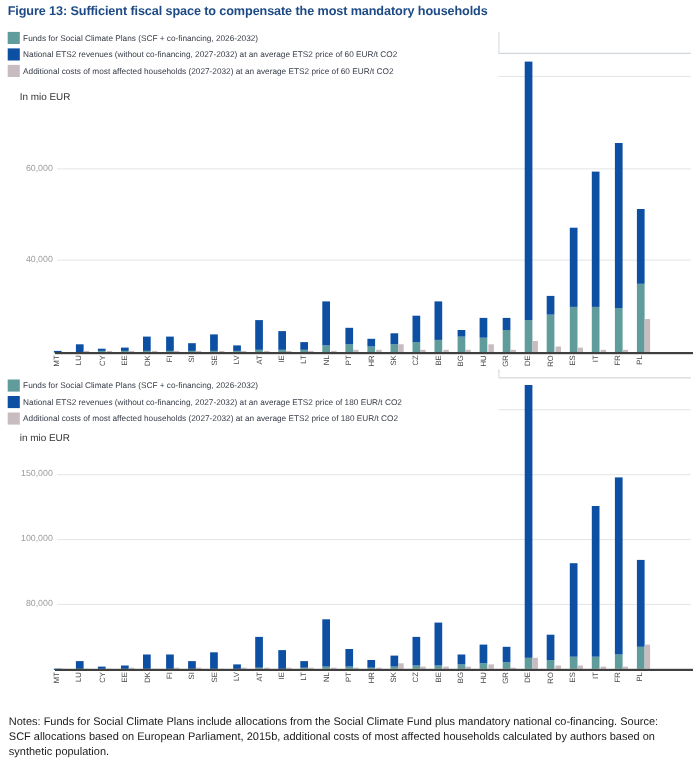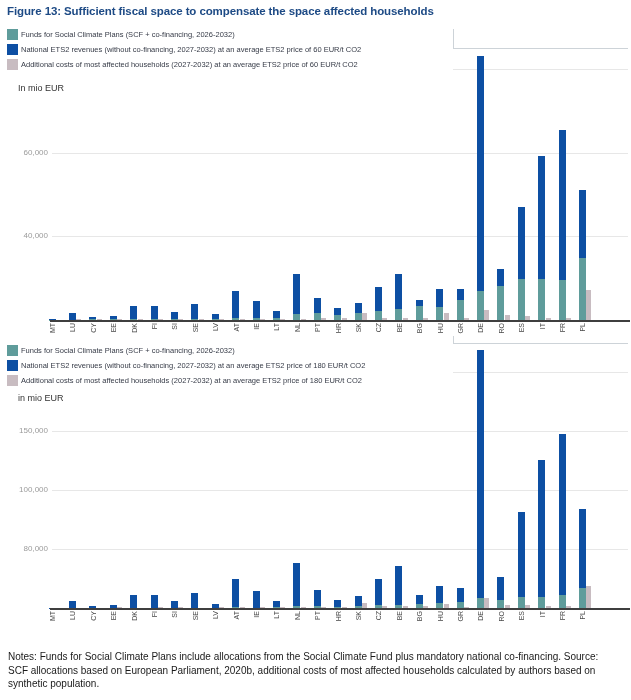--- a/index.html
+++ b/index.html
@@ -35,21 +35,21 @@
   .bar{position:absolute;z-index:3;}
   .xlabel{
     position:absolute;width:20px;height:10px;line-height:10px;text-align:right;
     font-size:7px;color:#474747;transform:rotate(-90deg);z-index:3;
   }
 </style>
 </head>
 <body>
 
 <div class="screen">
-  <div class="fig-title" style="color: rgb(29, 74, 133);">Figure 13: Sufficient fiscal space to compensate the space affected households</div>
+  <div class="fig-title" style="color: rgb(29, 74, 133);">Figure 13: Sufficient fiscal space to compensate the most mandatory households</div>
   <div class="chart-layer" id="charts">
       <div style="position: absolute; left: 0px; top: 0px;">
         <div class="gridline" style="top: 236.308px;"></div>
         <div class="gridline" style="top: 152.615px;"></div>
         <div class="gridline" style="top: 68.9231px;"></div>
         <div class="topline" style="left: 453px; top: 48px; width: 175px;"></div>
         <div class="stub" style="left: 453px; top: 29px; height: 19px;"></div>
         <div class="bar" style="left: 48.5px; width: 7px; top: 319.707px; height: 0.292923px; background: rgb(95, 156, 155);"></div>
         <div class="bar" style="left: 48.5px; width: 7px; top: 319.205px; height: 0.502154px; background: rgb(13, 79, 163);"></div>
         <div class="bar" style="left: 56px; width: 5px; top: 319.749px; height: 0.251077px; background: rgb(200, 188, 193);"></div>
@@ -304,14 +304,14 @@
         <div class="legend-row" style="left: 7px; top: 375px; width: 440px;">
           <div class="legend-swatch" style="background: rgb(200, 188, 193);"></div>
           <div class="legend-label" style="color: rgb(54, 59, 71);">Additional costs of most affected households (2027-2032) at an average ETS2 price of 180 EUR/t CO2</div>
         </div>
         <div class="unit-label" style="left: 18px; top: 393px;">in mio EUR</div>
         <div class="ytick" style="top: 544.111px; color: rgb(155, 155, 155);">80,000</div>
         <div class="ytick" style="top: 485.222px; color: rgb(155, 155, 155);">100,000</div>
         <div class="ytick" style="top: 426.333px; color: rgb(155, 155, 155);">150,000</div>
       </div>
     </div>
-  <div class="notes">Notes: Funds for Social Climate Plans include allocations from the Social Climate Fund plus mandatory national co-financing. Source: SCF allocations based on European Parliament, 2020b, additional costs of most affected households calculated by authors based on synthetic population.</div>
+  <div class="notes">Notes: Funds for Social Climate Plans include allocations from the Social Climate Fund plus mandatory national co-financing. Source: SCF allocations based on European Parliament, 2015b, additional costs of most affected households calculated by authors based on synthetic population.</div>
 </div>
 
 </body></html>

